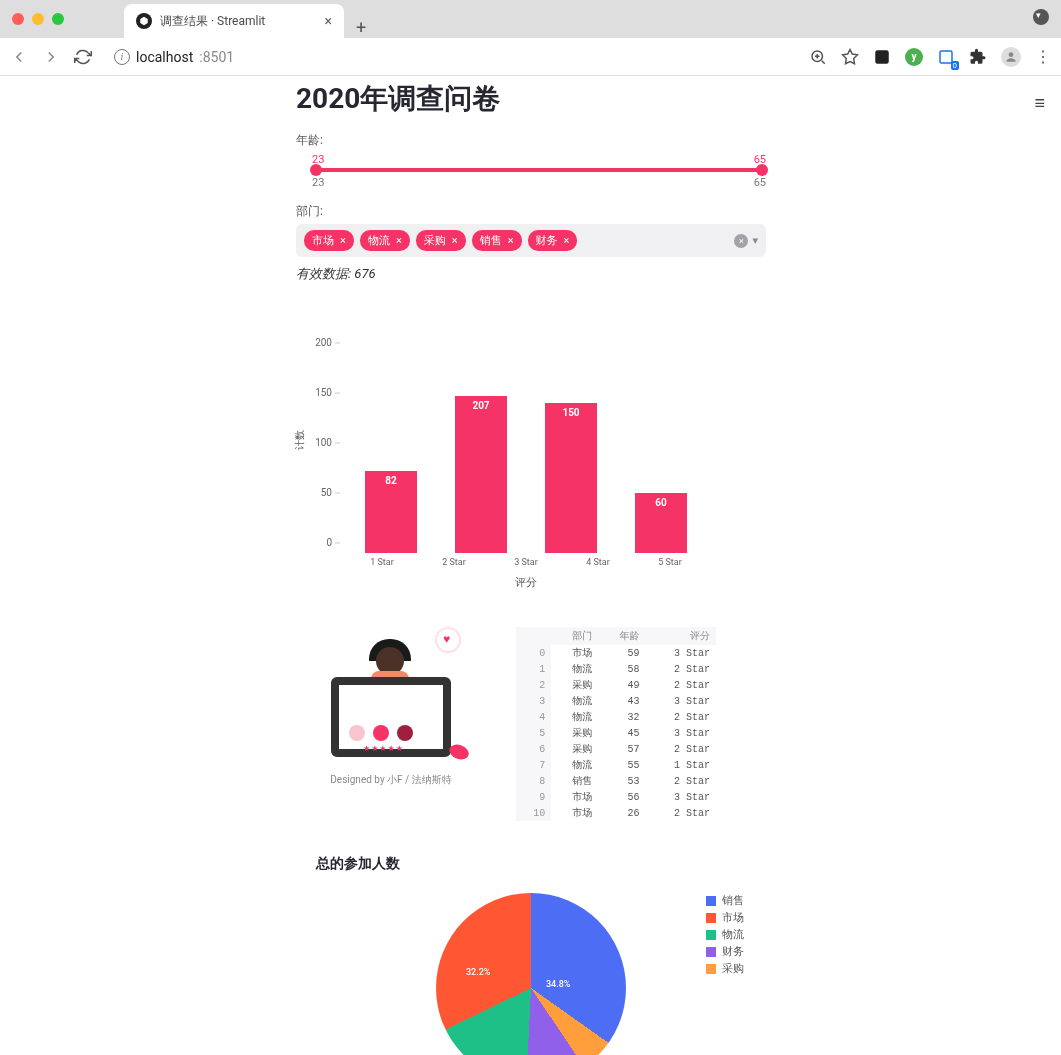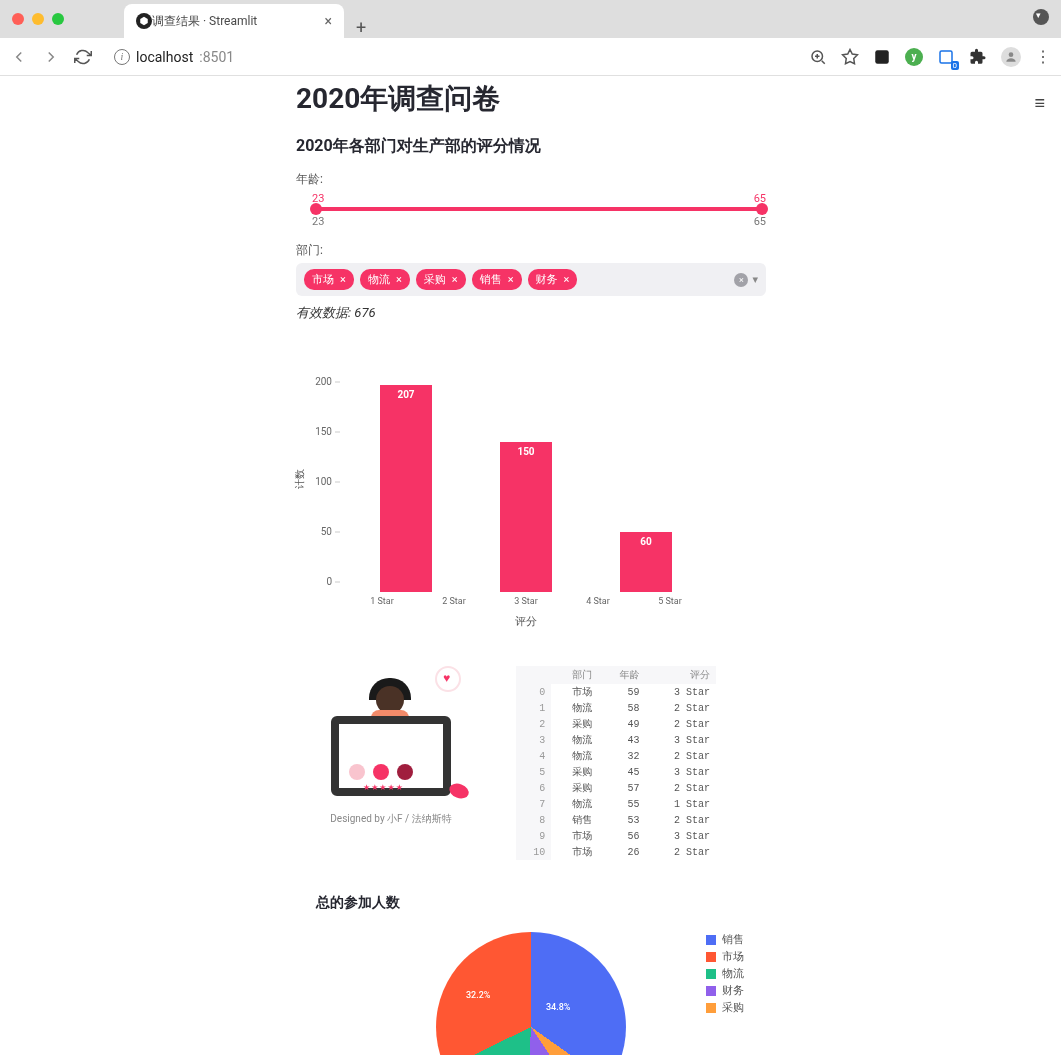--- a/index.html
+++ b/index.html
@@ -7,21 +7,21 @@
 
   
   .browser-chrome { width: 1061px; }
   .title-bar { height: 38px; background: #dedede; display: flex; align-items: center; padding: 0 12px; position: relative; }
   .traffic-lights { display: flex; gap: 8px; }
   .tl { width: 12px; height: 12px; border-radius: 50%; }
   .tl-red { background: #ff5f57; }
   .tl-yellow { background: #febc2e; }
   .tl-green { background: #28c840; }
   .tabs { display: flex; align-items: flex-end; margin-left: 60px; height: 38px; }
-  .tab { background: #fff; border-radius: 8px 8px 0 0; height: 34px; display: flex; align-items: center; padding: 0 12px; font-size: 12px; color: #4a4a4a; min-width: 220px; }
+  .tab { background: #fff; border-radius: 8px 8px 0 0; height: 34px; display: flex; align-items: center; padding: 0 12px; gap: 8px; font-size: 12px; color: #4a4a4a; min-width: 220px; }
   .tab-favicon { width: 16px; height: 16px; background: #222; border-radius: 50%; display: flex; align-items: center; justify-content: center; }
   .tab-favicon svg { width: 10px; height: 10px; fill: #fff; }
   .tab-close { margin-left: auto; font-size: 14px; color: #666; }
   .new-tab { font-size: 18px; color: #555; margin-left: 12px; }
   .title-right { margin-left: auto; }
   .circle-dark { width: 16px; height: 16px; background: #555; border-radius: 50%; display: inline-block; position: relative; }
   .circle-dark::after { content: "▾"; color: #fff; font-size: 9px; position: absolute; top: 1px; left: 3px; }
 
   .toolbar { height: 38px; background: #fff; border-bottom: 1px solid #e0e0e0; display: flex; align-items: center; padding: 0 10px; gap: 14px; }
   .nav-icon { color: #888; display: flex; align-items: center; }
@@ -112,21 +112,21 @@
   .pie { width: 190px; height: 190px; margin-left: 140px; border-radius: 50%;
          background: conic-gradient(
            #4e6df5 0deg 125.3deg,
            #ff9e3b 125.3deg 146.1deg,
            #9060eb 146.1deg 182.8deg,
            #1ec088 182.8deg 244.0deg,
            #ff5733 244.0deg 360deg
          );
          position: relative;
   }
-  .pie-label { position: absolute; font-size: 9px; color: #fff; font-weight: 500; }
+  .pie-label { position: absolute; font-size: 9px; color: #fff; font-weight: 500; margin-top: 16px; }
   .legend { margin-left: 80px; font-size: 11px; color: #555; }
   .legend-item { display: flex; align-items: center; gap: 6px; margin-bottom: 2px; }
   .legend-sw { width: 10px; height: 10px; }
 </style>
 </head>
 <body>
 
 <div class="browser-chrome">
 
   <div class="title-bar">
@@ -210,21 +210,20 @@
         </span>
       <span class="dots-vert">⋮</span>
     </div>
   </div>
 </div>
 
 <div class="content">
   <span class="hamburger">≡</span>
   <div class="main">
     <h1 class="page-title">2020年调查问卷</h1>
-    <h3 class="subheader">2020年各部门对生产部的评分情况</h3>
 
     <div class="widget-label">年龄:</div>
     <div class="slider">
       <div class="slider-values">
         <span>23</span>
         <span>65</span>
       </div>
       <div class="slider-track">
         <div class="slider-thumb left"></div>
         <div class="slider-thumb right"></div>
@@ -272,21 +271,26 @@
       <div class="y-ticks" id="y-ticks">
           <div class="y-tick" style="bottom: 0px;">0</div>
           <div class="y-tick" style="bottom: 50px;">50</div>
           <div class="y-tick" style="bottom: 100px;">100</div>
           <div class="y-tick" style="bottom: 150px;">150</div>
           <div class="y-tick" style="bottom: 200px;">200</div>
         </div>
       <div class="plot-area">
           <div class="bars" id="bars">
             <div class="bar-col">
-              <div class="bar" style="height: 207px;">
+              <div class="bar" style="height: 82px;">
+                <div class="bar-label">82</div>
+              </div>
+            </div>
+            <div class="bar-col">
+              <div class="bar" style="height: 157px;">
                 <div class="bar-label">207</div>
               </div>
             </div>
             <div class="bar-col">
               <div class="bar" style="height: 150px;">
                 <div class="bar-label">150</div>
               </div>
             </div>
             <div class="bar-col">
               <div class="bar" style="height: 60px;">

